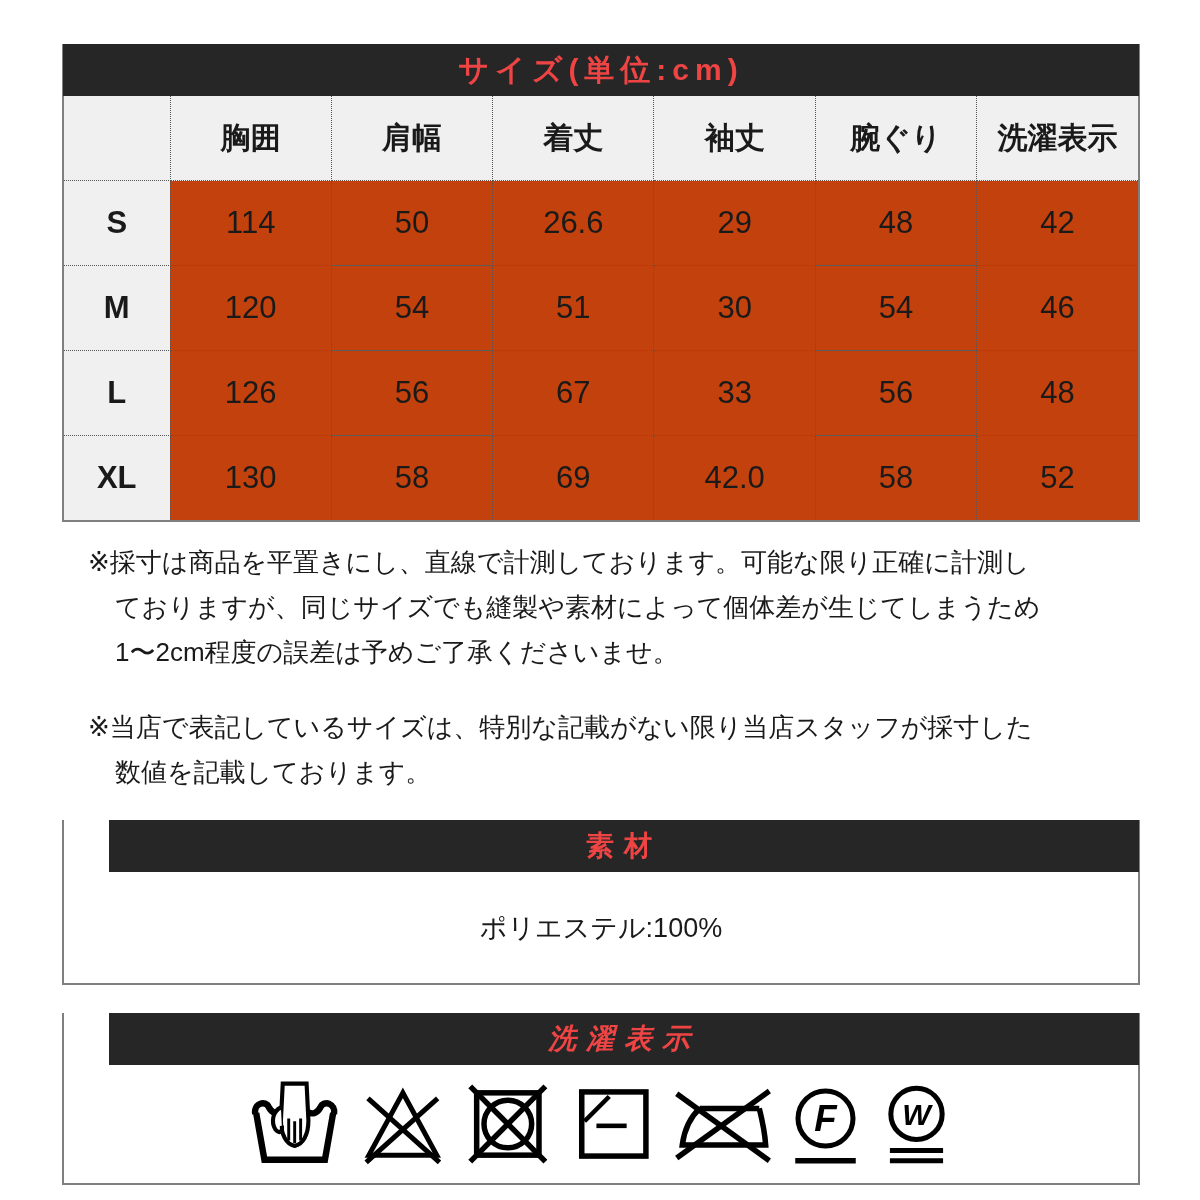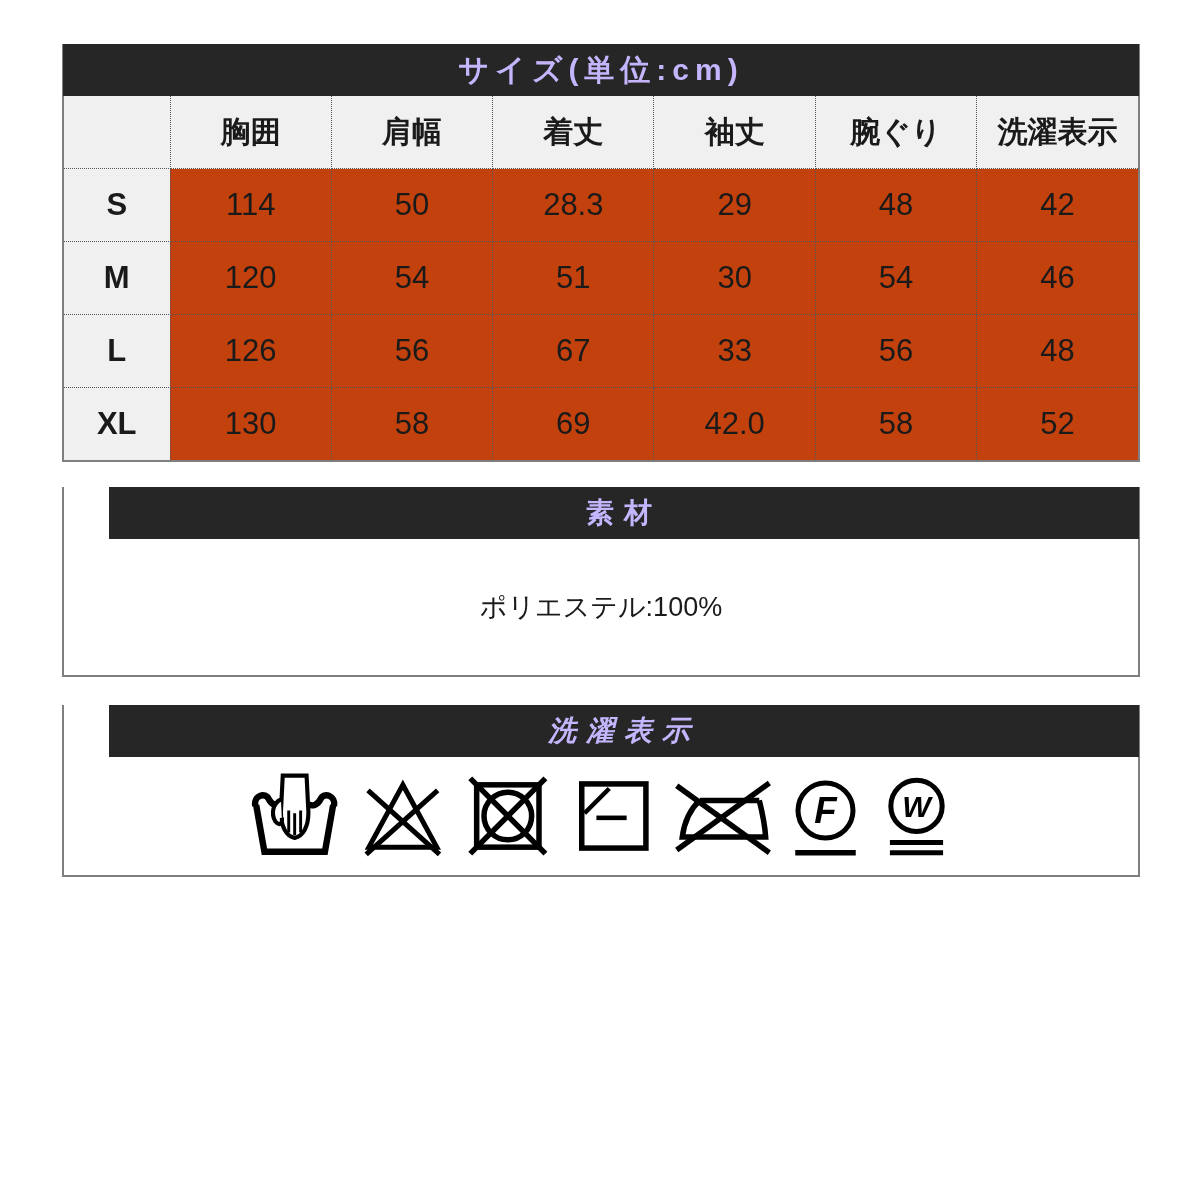--- a/index.html
+++ b/index.html
@@ -7,56 +7,56 @@
     width:1200px; height:1200px; overflow:hidden;
     font-family:"Liberation Sans","DejaVu Sans",sans-serif;
     color:#1a1a1a;
     -webkit-font-smoothing:antialiased;
   }
   .content { margin:0 60px 0 62px; }
 
   
   .panel { border:2px solid #7f7f7f; border-top:none; }
   .bar {
-    background:#262626; color:#c4b5fd;
+    background:#262626; color:#ef4444;
     height:52px; display:flex; align-items:center; justify-content:center;
     font-weight:bold; font-size:30px; letter-spacing:6px;
     margin:-1px -1px 0 -1px;
   }
   .bar.material-bar, .bar.laundry-bar { letter-spacing:10px; font-size:28px;margin-left:45px; }
 
   .panel.size    { margin-top:45px; }
   .panel.material{ margin-top:26px; }
   .panel.laundry { margin-top:29px;font-style:italic; }
 
   
   table.size-table { border-collapse:collapse; width:100%; table-layout:fixed; }
   .size-table th, .size-table td {
     border:1px dotted #555;
-    height:72px; text-align:center; vertical-align:middle;
+    height:84px; text-align:center; vertical-align:middle;
     padding:0;
   }
   .size-table col.corner-col { width:106px; }
   .size-table thead th { background:#f0f0f0; font-size:30px; font-weight:bold; }
   .size-table tbody th { background:#f0f0f0; font-size:31px; font-weight:bold; }
   .size-table td { background:#c2410c; font-size:31px; font-weight:400; }
   .size-table tr > *:first-child { border-left:none; }
   .size-table tr > *:last-child  { border-right:none; }
   .size-table thead tr > *       { border-top:none; }
   .size-table tbody tr:last-child > * { border-bottom:none;text-align:center; }
 
   
   .notes { margin:18px 0 0 26px; }
   .note + .note { margin-top:30px; }
   .note-line { font-size:26px; line-height:45px; white-space:nowrap; }
   .note-line.cont { padding-left:27px; }
 
   
   .material-body {
-    height:136px; display:flex; align-items:center; justify-content:center;
+    height:111px; display:flex; align-items:center; justify-content:center;
     font-size:27px; background:#ffffff;
   }
 
   
   .laundry-body {
     height:118px; display:flex; align-items:center; justify-content:center;
     gap:14px; background:#ffffff;
   }
   .laundry-body svg { height:88px; display:block; }
   .laundry-body svg text { font-family:"Liberation Sans","DejaVu Sans",sans-serif; }
@@ -89,21 +89,21 @@
             <th>袖丈</th>
             <th>腕ぐり</th>
             <th>洗濯表示</th>
           </tr>
       </thead>
       <tbody>
           <tr>
             <th>S</th>
             <td>114</td>
             <td>50</td>
-            <td>28.3</td>
+            <td>26.6</td>
             <td>29</td>
             <td>48</td>
             <td>42</td>
           </tr>
           <tr>
             <th>M</th>
             <td>120</td>
             <td>54</td>
             <td>51</td>
             <td>30</td>
@@ -125,20 +125,31 @@
             <td>58</td>
             <td>69</td>
             <td>42.0</td>
             <td>58</td>
             <td>52</td>
           </tr>
         </tbody>
     </table>
   </section>
 
+  <div class="notes">
+      <div class="note">
+        <div class="note-line">※採寸は商品を平置きにし、直線で計測しております。可能な限り正確に計測し</div>
+        <div class="note-line cont">ておりますが、同じサイズでも縫製や素材によって個体差が生じてしまうため</div>
+        <div class="note-line cont">1〜2cm程度の誤差は予めご了承くださいませ。</div>
+      </div>
+      <div class="note">
+        <div class="note-line">※当店で表記しているサイズは、特別な記載がない限り当店スタッフが採寸した</div>
+        <div class="note-line cont">数値を記載しております。</div>
+      </div>
+    </div>
 
   <section class="panel material">
     <div class="bar material-bar">
       <span>素材</span>
     </div>
     <div class="material-body">
       <span>ポリエステル:100%</span>
     </div>
   </section>
 

